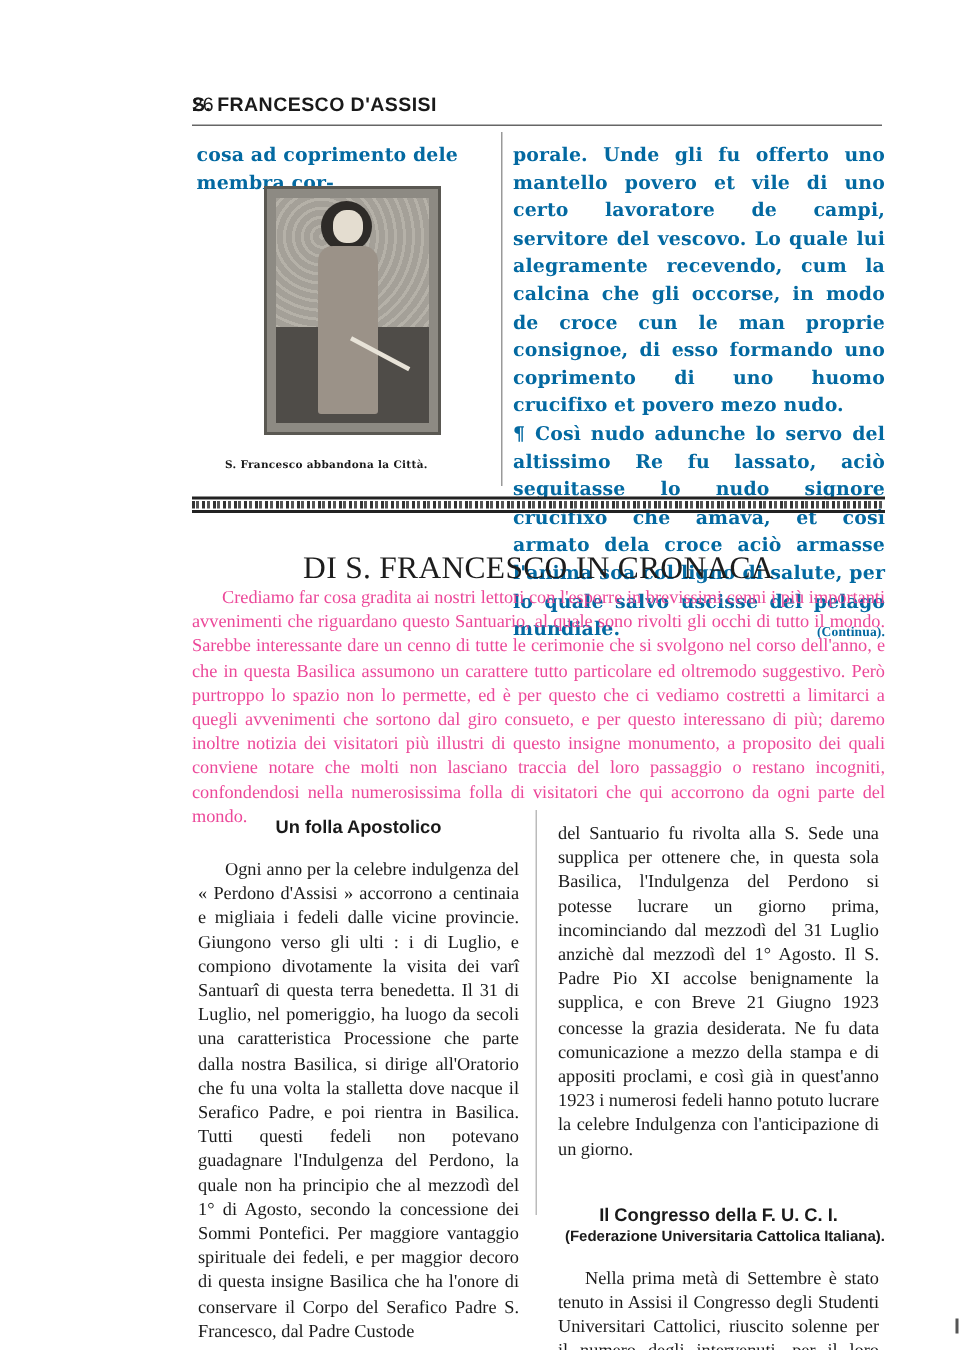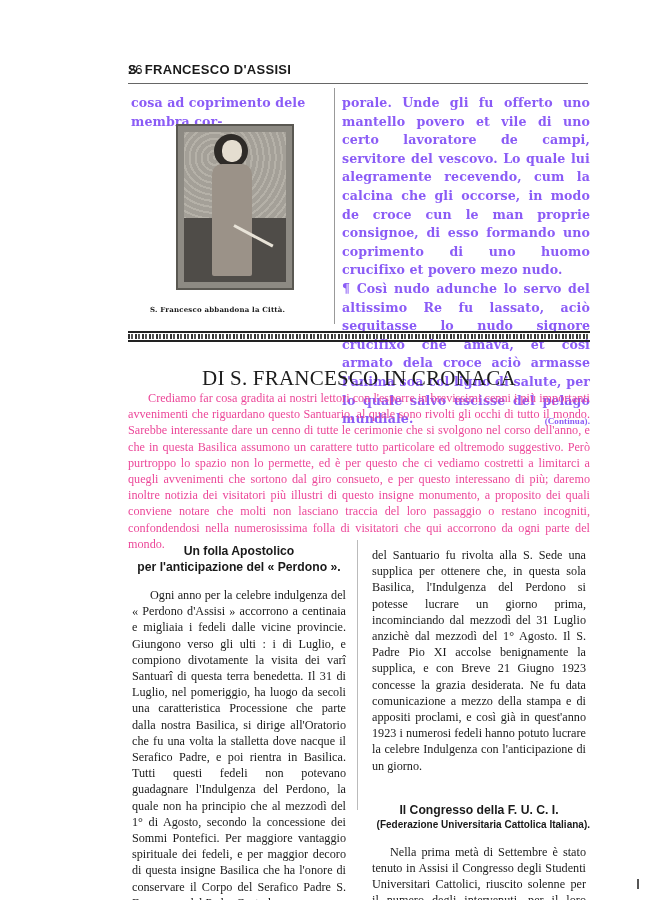--- a/index.html
+++ b/index.html
@@ -11,21 +11,21 @@
   .running-head {
     position: absolute; left: 128px; top: 62px; width: 460px; height: 20px;
     font-family: "Liberation Sans", sans-serif; font-size: 13px;
   }
   .page-number { position: absolute; left: 0; top: 0; }
   .running-title { position: absolute; left: 0; right: 0; letter-spacing: 0.3px; font-weight: bold; }
   .head-rule { position: absolute; left: 128px; top: 83px; width: 460px; height: 1px; background: #666; }
 
   .blackletter {
     font-family: "DejaVu Serif", serif; font-weight: bold; font-size: 12.6px; line-height: 18.6px;
-    color: #8b5cf6; letter-spacing: 0.1px;
+    color: #0369a1; letter-spacing: 0.1px;
   }
   .top-left-line { position: absolute; left: 131px; top: 94px; width: 195px; }
   .col-divider-top { position: absolute; left: 334px; top: 88px; width: 1px; height: 236px; background: #999; }
   .top-right-text { position: absolute; left: 342px; top: 94px; width: 248px; text-align: justify; }
   .top-right-text p { margin: 0; }
   .continua { font-family: "Liberation Serif", serif; font-size: 9px; font-weight: bold; float: right; margin-top: 2px; }
 
   .figure { position: absolute; left: 176px; top: 124px; width: 118px; height: 166px;
     background: #8d8a83; border: 2px solid #5a5852; box-sizing: border-box; overflow: hidden; }
   .figure-bg { position: absolute; left: 6px; top: 6px; right: 6px; height: 86px;
@@ -103,21 +103,20 @@
   <div class="section-title">
     <div>DI S. FRANCESCO IN CRONACA</div>
   </div>
 
   <div class="intro">
     <p>Crediamo far cosa gradita ai nostri lettori con l'esporre in brevissimi cenni i più importanti avvenimenti che riguardano questo Santuario, al quale sono rivolti gli occhi di tutto il mondo. Sarebbe interessante dare un cenno di tutte le cerimonie che si svolgono nel corso dell'anno, e che in questa Basilica assumono un carattere tutto particolare ed oltremodo suggestivo. Però purtroppo lo spazio non lo permette, ed è per questo che ci vediamo costretti a limitarci a quegli avvenimenti che sortono dal giro consueto, e per questo interessano di più; daremo inoltre notizia dei visitatori più illustri di questo insigne monumento, a proposito dei quali conviene notare che molti non lasciano traccia del loro passaggio o restano incogniti, confondendosi nella numerosissima folla di visitatori che qui accorrono da ogni parte del mondo.</p>
   </div>
 
   <div class="col col-left">
     <div class="subhead">Un folla Apostolico</div>
-    <div class="subhead">per l'anticipazione del « Perdono ».</div>
     <div class="gap-sm"></div>
     <p>Ogni anno per la celebre indulgenza del « Perdono d'Assisi » accorrono a centinaia e migliaia i fedeli dalle vicine provincie. Giungono verso gli ulti : i di Luglio, e compiono divotamente la visita dei varî Santuarî di questa terra benedetta. Il 31 di Luglio, nel pomeriggio, ha luogo da secoli una caratteristica Processione che parte dalla nostra Basilica, si dirige all'Oratorio che fu una volta la stalletta dove nacque il Serafico Padre, e poi rientra in Basilica. Tutti questi fedeli non potevano guadagnare l'Indulgenza del Perdono, la quale non ha principio che al mezzodì del 1° di Agosto, secondo la concessione dei Sommi Pontefici. Per maggiore vantaggio spirituale dei fedeli, e per maggior decoro di questa insigne Basilica che ha l'onore di conservare il Corpo del Serafico Padre S. Francesco, dal Padre Custode</p>
   </div>
 
   <div class="col-divider-bottom"></div>
 
   <div class="col col-right">
     <p style="text-indent:0">del Santuario fu rivolta alla S. Sede una supplica per ottenere che, in questa sola Basilica, l'Indulgenza del Perdono si potesse lucrare un giorno prima, incominciando dal mezzodì del 31 Luglio anzichè dal mezzodì del 1° Agosto. Il S. Padre Pio XI accolse benignamente la supplica, e con Breve 21 Giugno 1923 concesse la grazia desiderata. Ne fu data comunicazione a mezzo della stampa e di appositi proclami, e così già in quest'anno 1923 i numerosi fedeli hanno potuto lucrare la celebre Indulgenza con l'anticipazione di un giorno.</p>
     <div class="gap-lg"></div>
     <div class="subhead">Il Congresso della F. U. C. I.</div>

